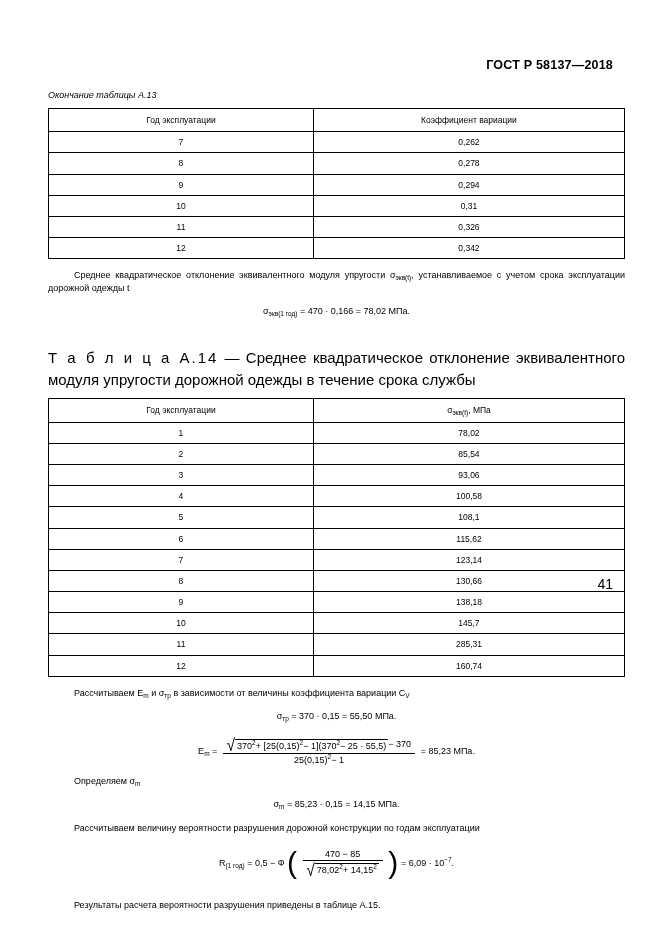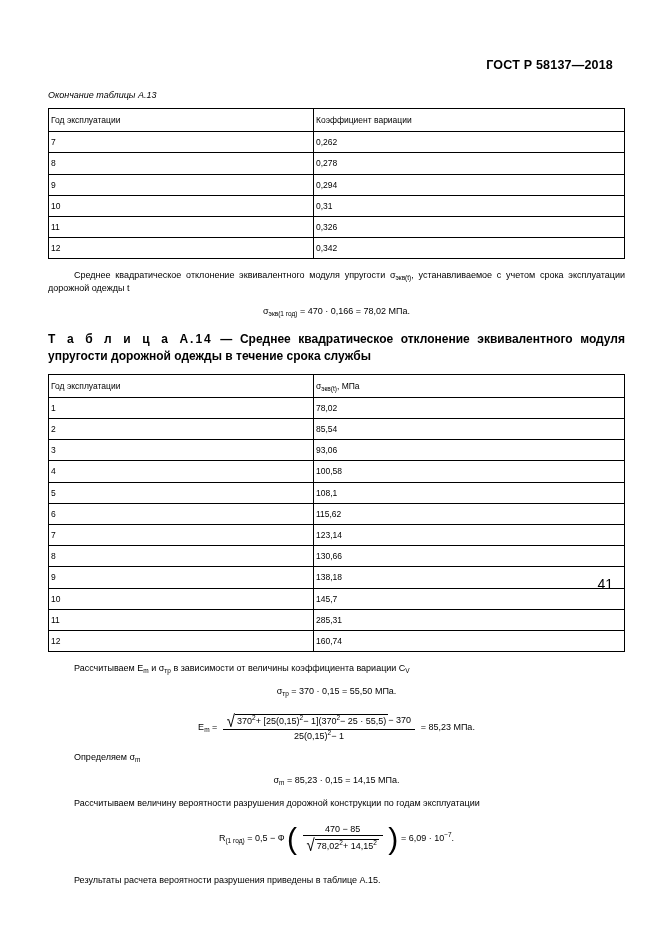--- a/index.html
+++ b/index.html
@@ -41,21 +41,21 @@
     font-style: italic;
     margin-bottom: 8px;
   }
   table.doc {
     width: 100%;
     border-collapse: collapse;
     table-layout: fixed;
   }
   table.doc th, table.doc td {
     border: 1px solid #000;
-    text-align: left;
+    text-align: center;
     font-size: 8.5px;
     font-weight: normal;
     padding: 5px 2px;
     line-height: 1.2;
   }
   table.doc th {
     padding: 6px 2px;
   }
   .col-a { width: 46%; }
   .col-b { width: 54%; }
@@ -68,25 +68,24 @@
   p.indent {
     text-indent: 26px;
   }
   .formula {
     text-align: center;
     font-size: 9px;
     margin: 10px 0 0 0;
     line-height: 1.5;
   }
   .tbl-title {
-    font-size: 12px;
+    font-size: 15px;
     line-height: 1.45;
-    margin: 12px 0 8px 0;
+    margin: 28px 0 8px 0;
     text-align: justify;
-    font-weight: bold;
   }
   .sp {
     letter-spacing: 2px;
   }
   sub {
     font-size: 6.5px;
     vertical-align: baseline;
     position: relative;
     top: 2px;
   }

